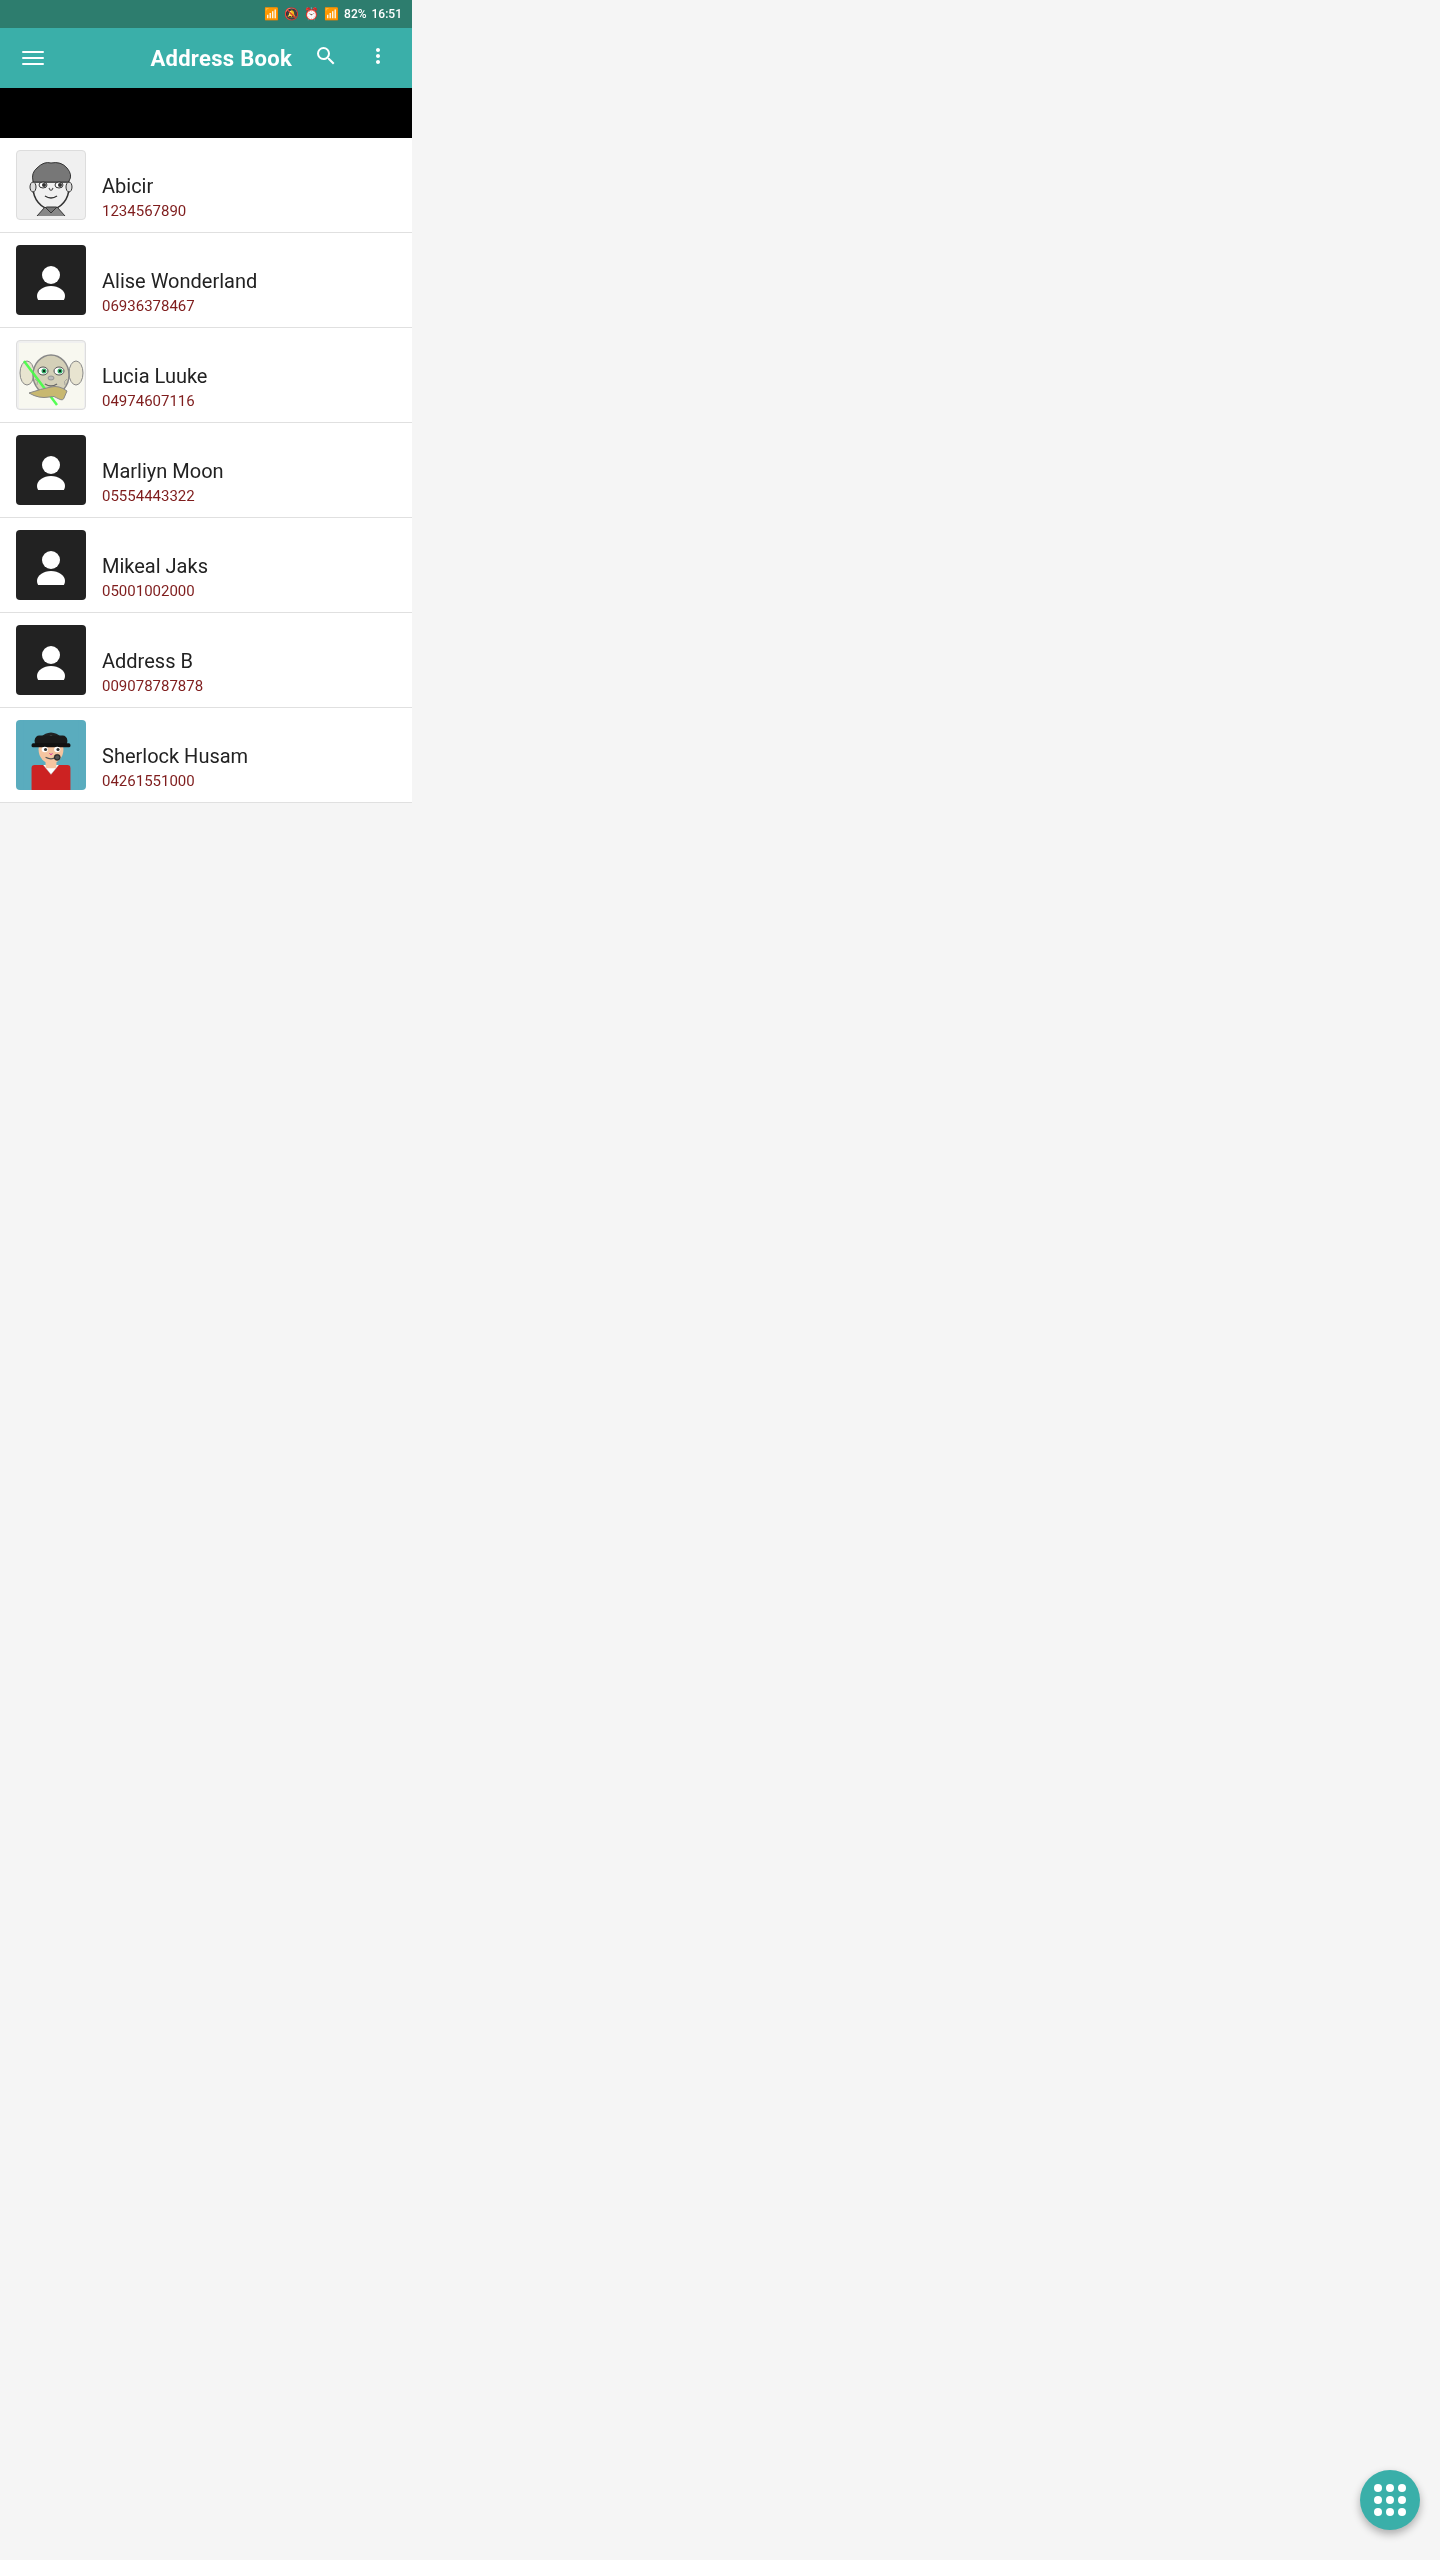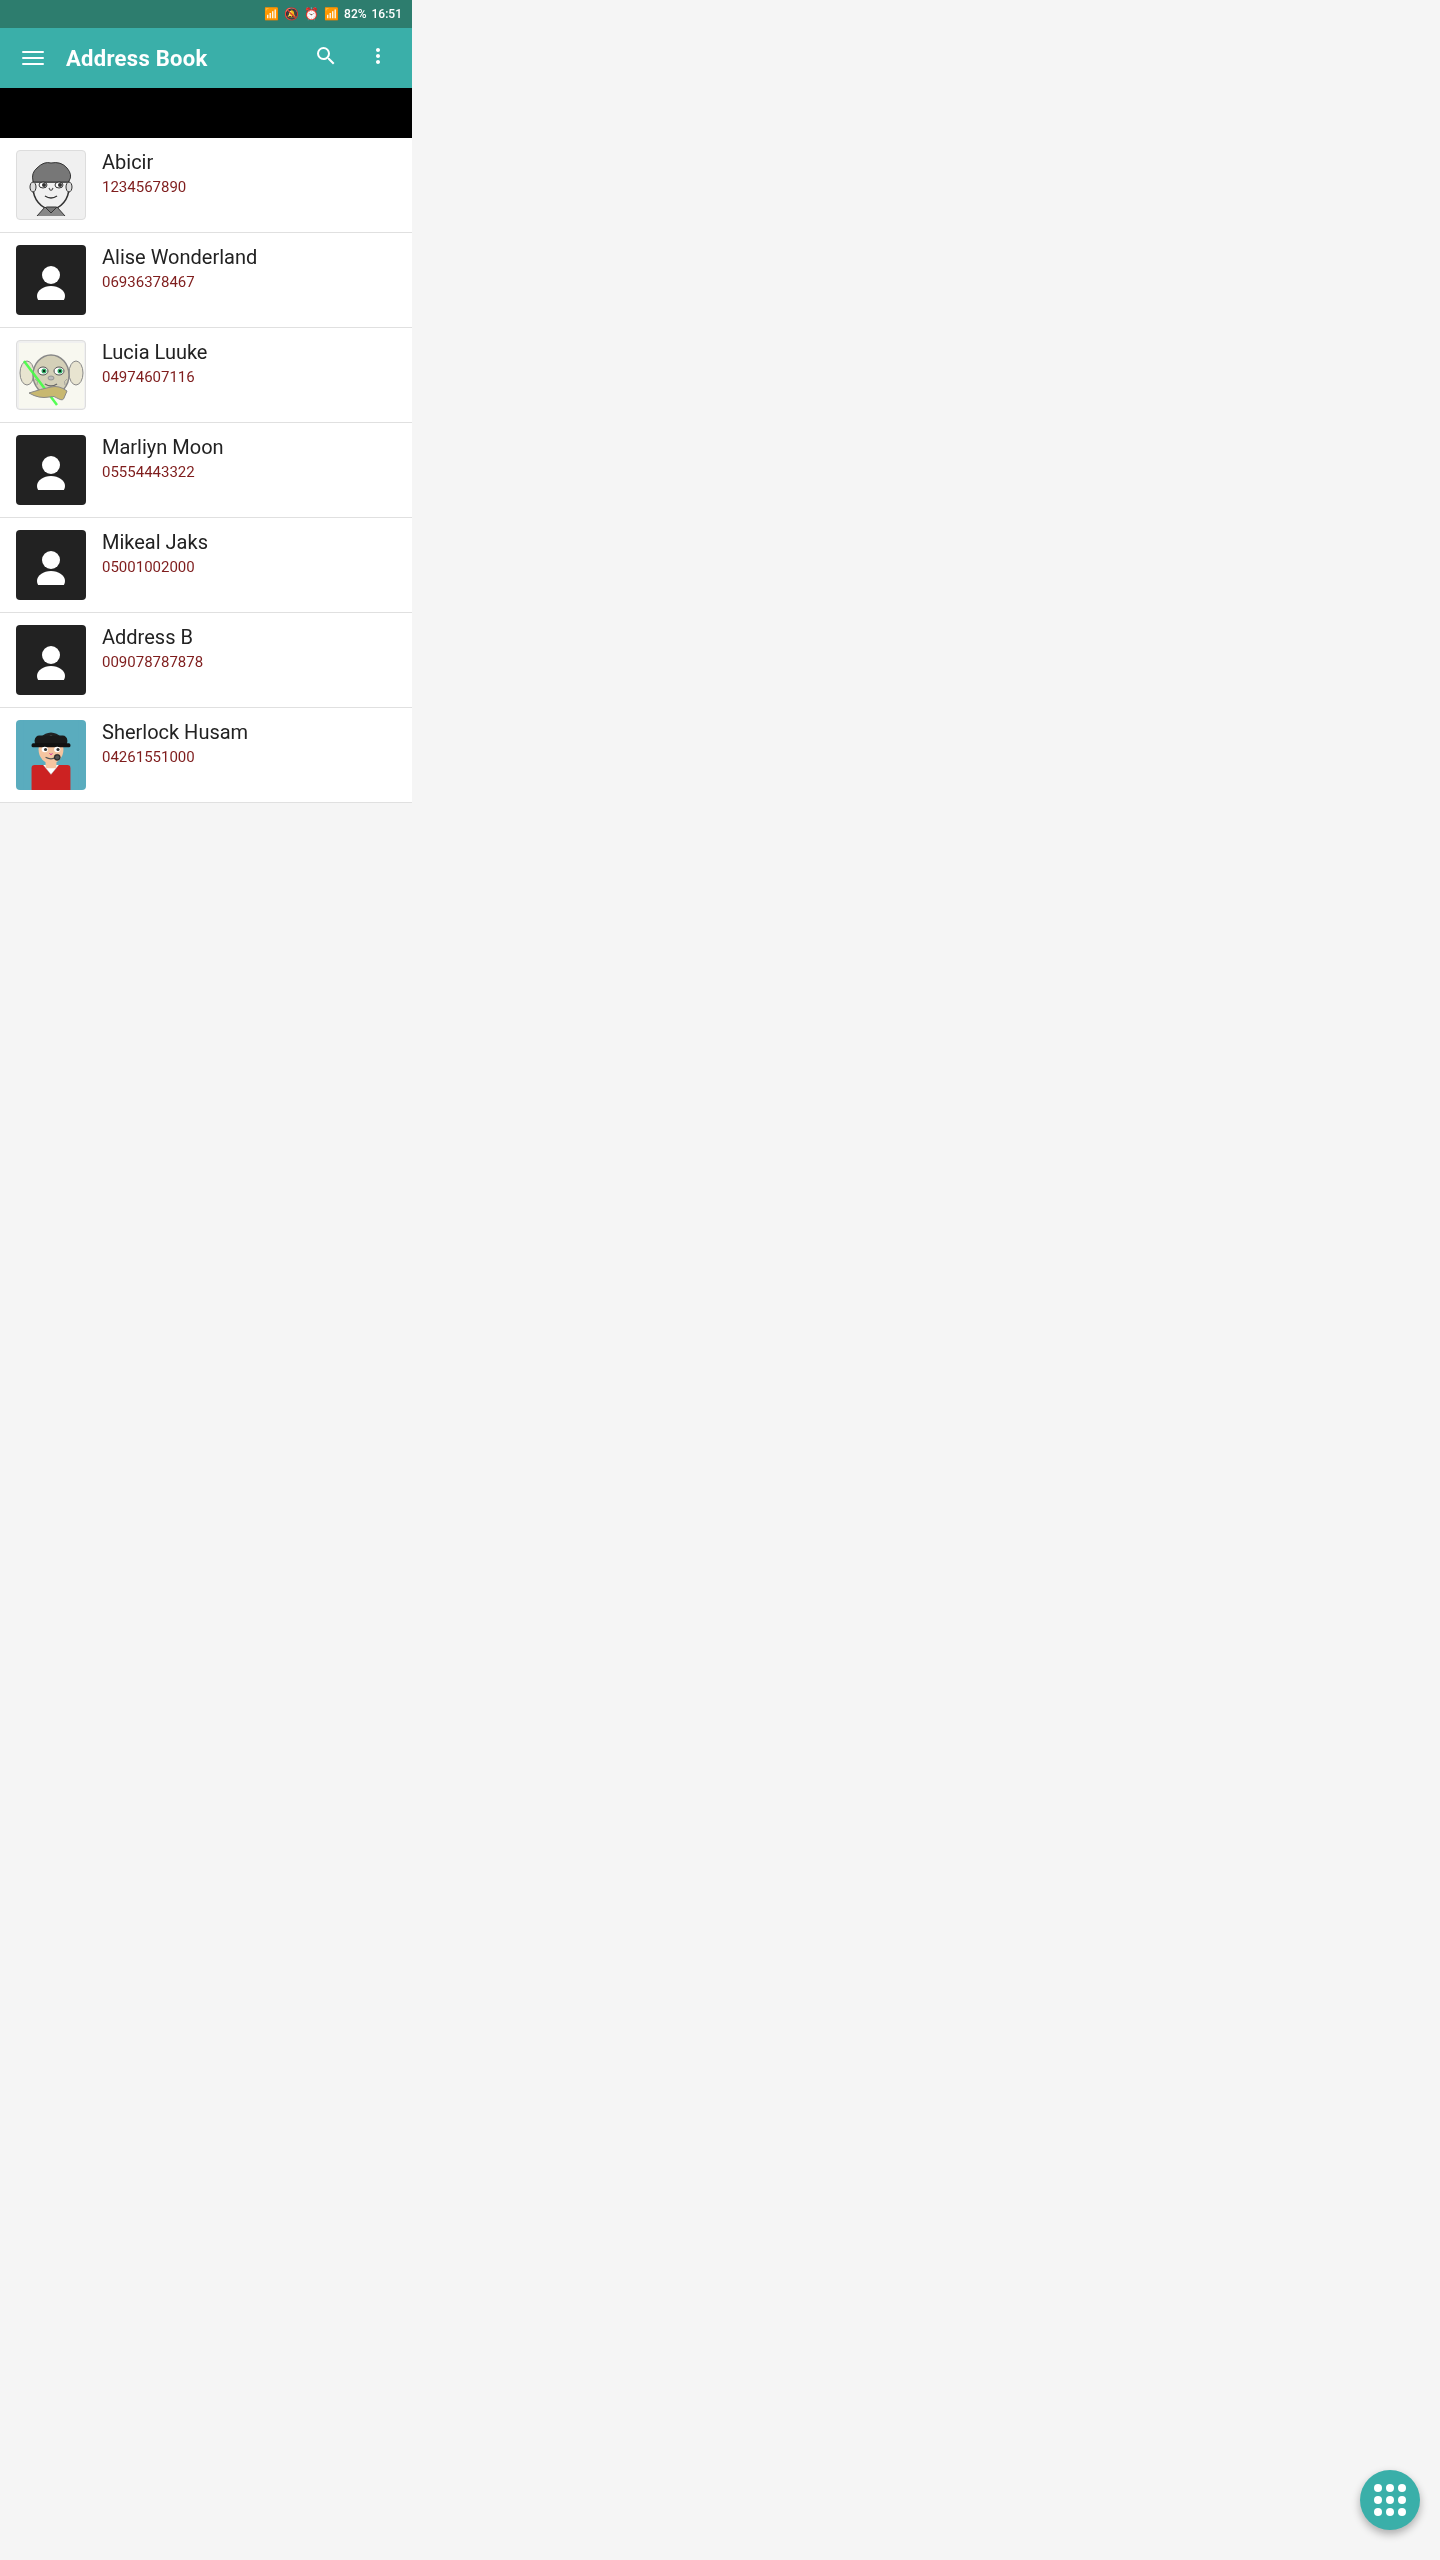--- a/index.html
+++ b/index.html
@@ -43,20 +43,21 @@
       align-items: center;
       padding: 0 16px;
       gap: 16px;
     }
     .app-bar-title {
       flex: 1;
       color: white;
       font-size: 22px;
       font-weight: bold;
       letter-spacing: 0.3px;
+      text-align: right;
     }
     .app-bar-icon {
       color: white;
       font-size: 22px;
       cursor: pointer;
       padding: 6px;
     }
     .hamburger-icon {
       display: flex;
       flex-direction: column;
@@ -78,21 +79,21 @@
       height: 50px;
       width: 100%;
     }
 
     
     .contact-list {
       background: #f5f5f5;
     }
     .contact-item {
       display: flex;
-      align-items: flex-start;
+      align-items: flex-end;
       padding: 12px 16px;
       background: white;
       border-bottom: 1px solid #e0e0e0;
       cursor: pointer;
       min-height: 80px;
     }
     .avatar-default {
       width: 70px;
       height: 70px;
       background: #222;

